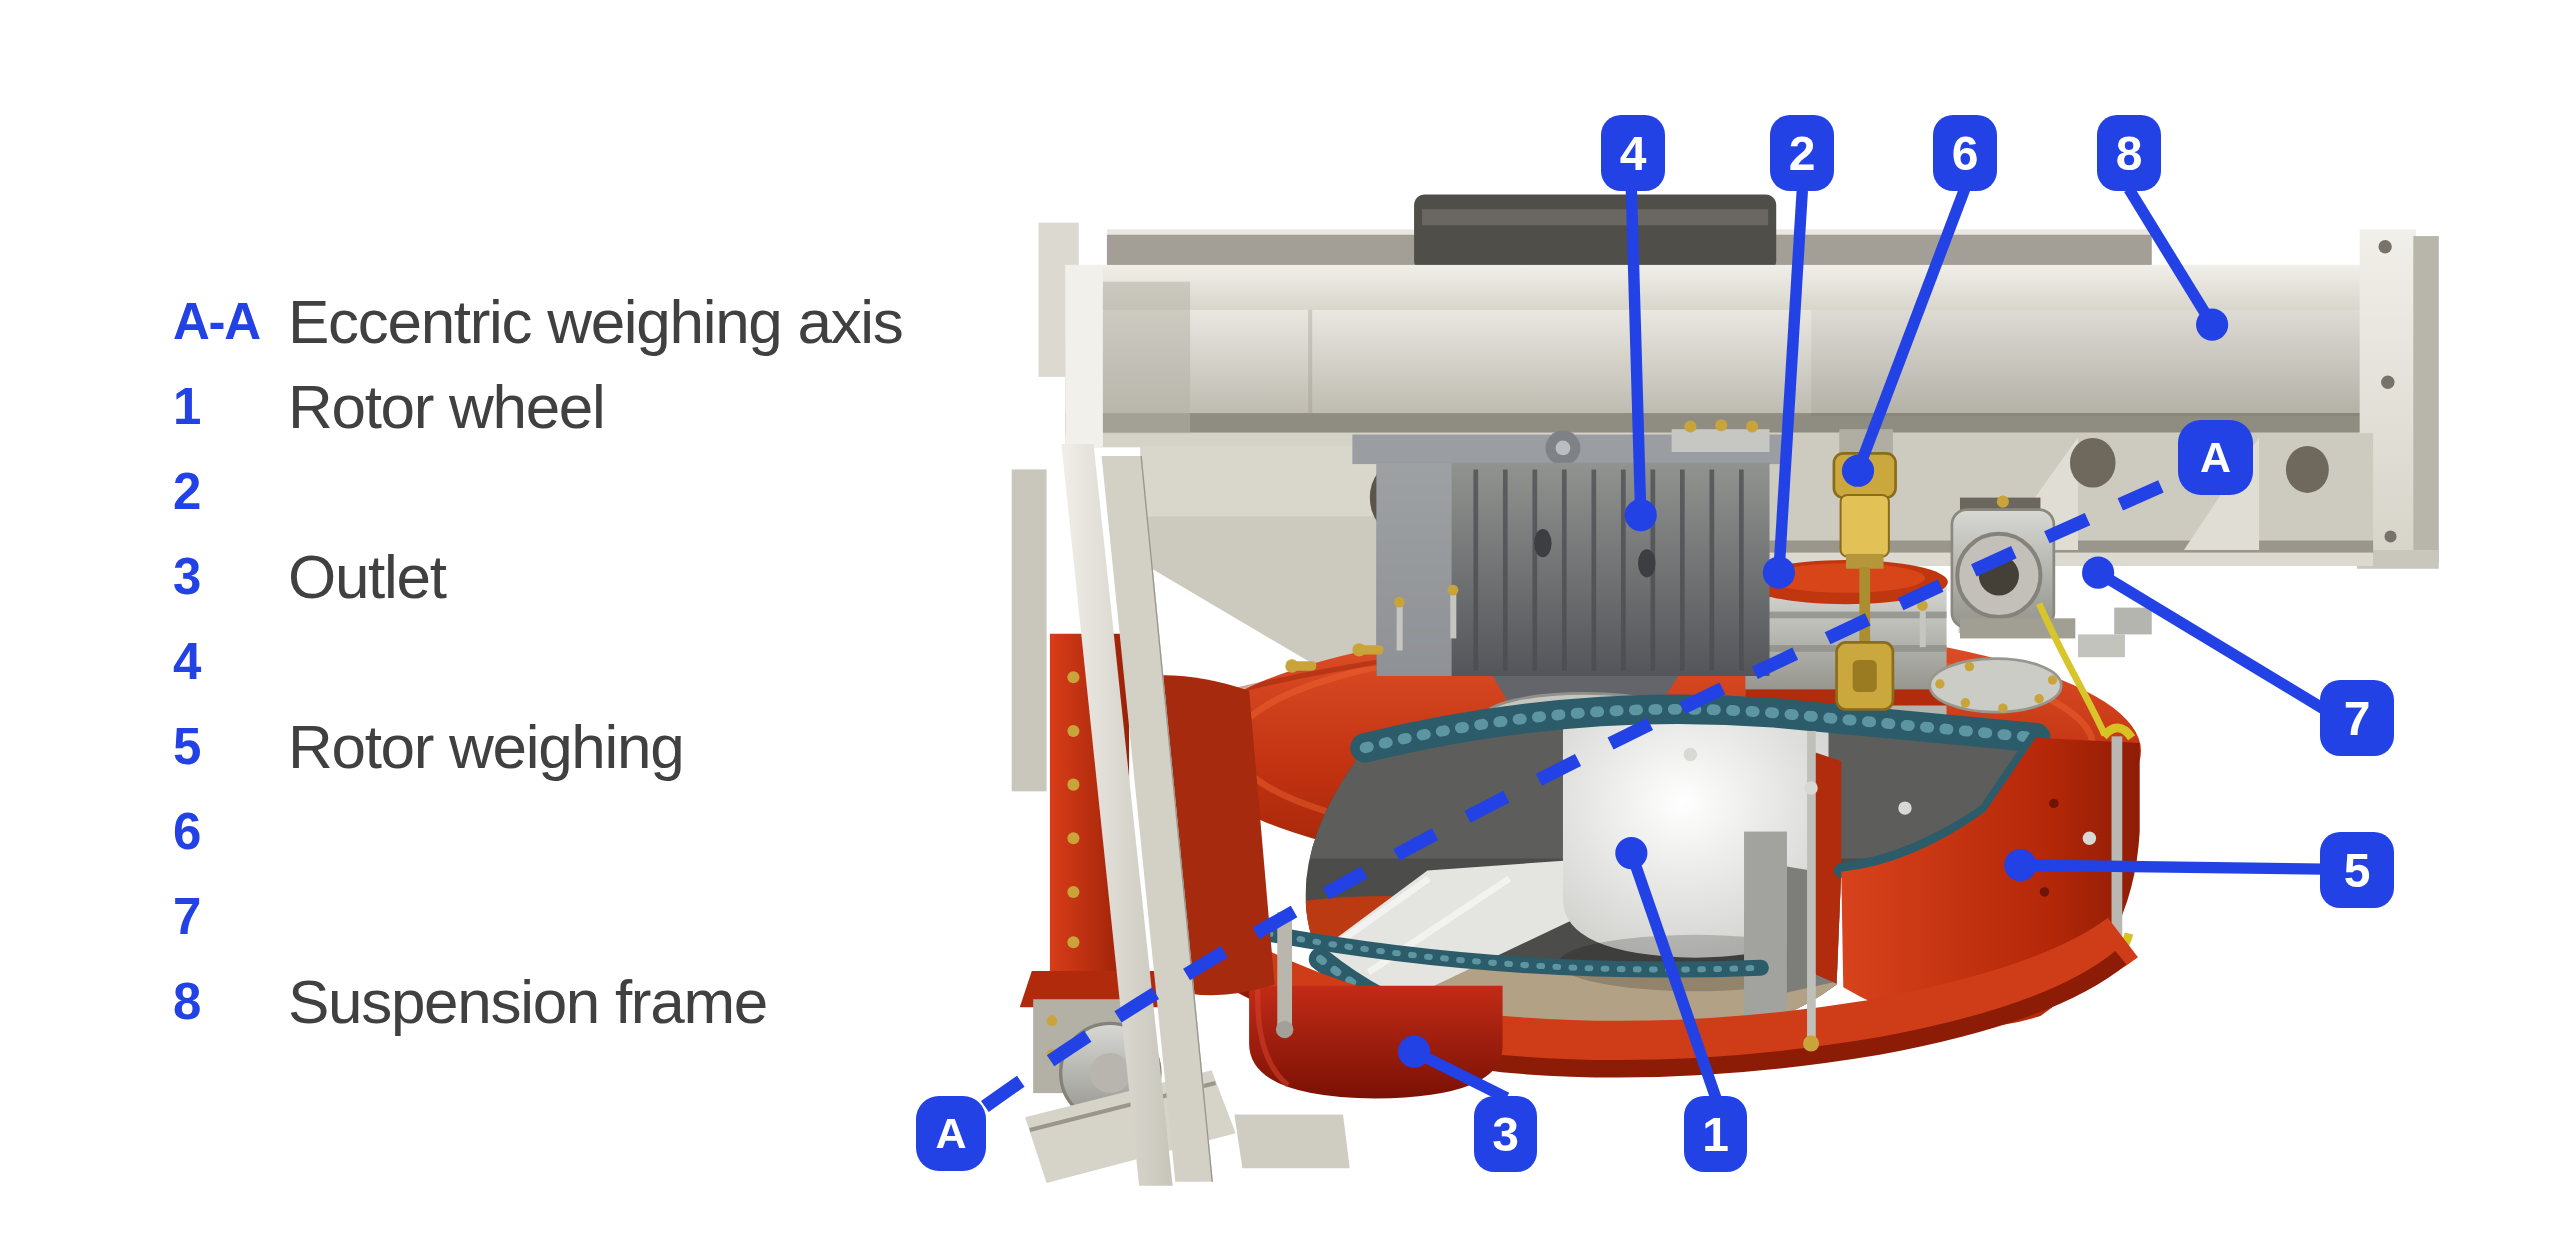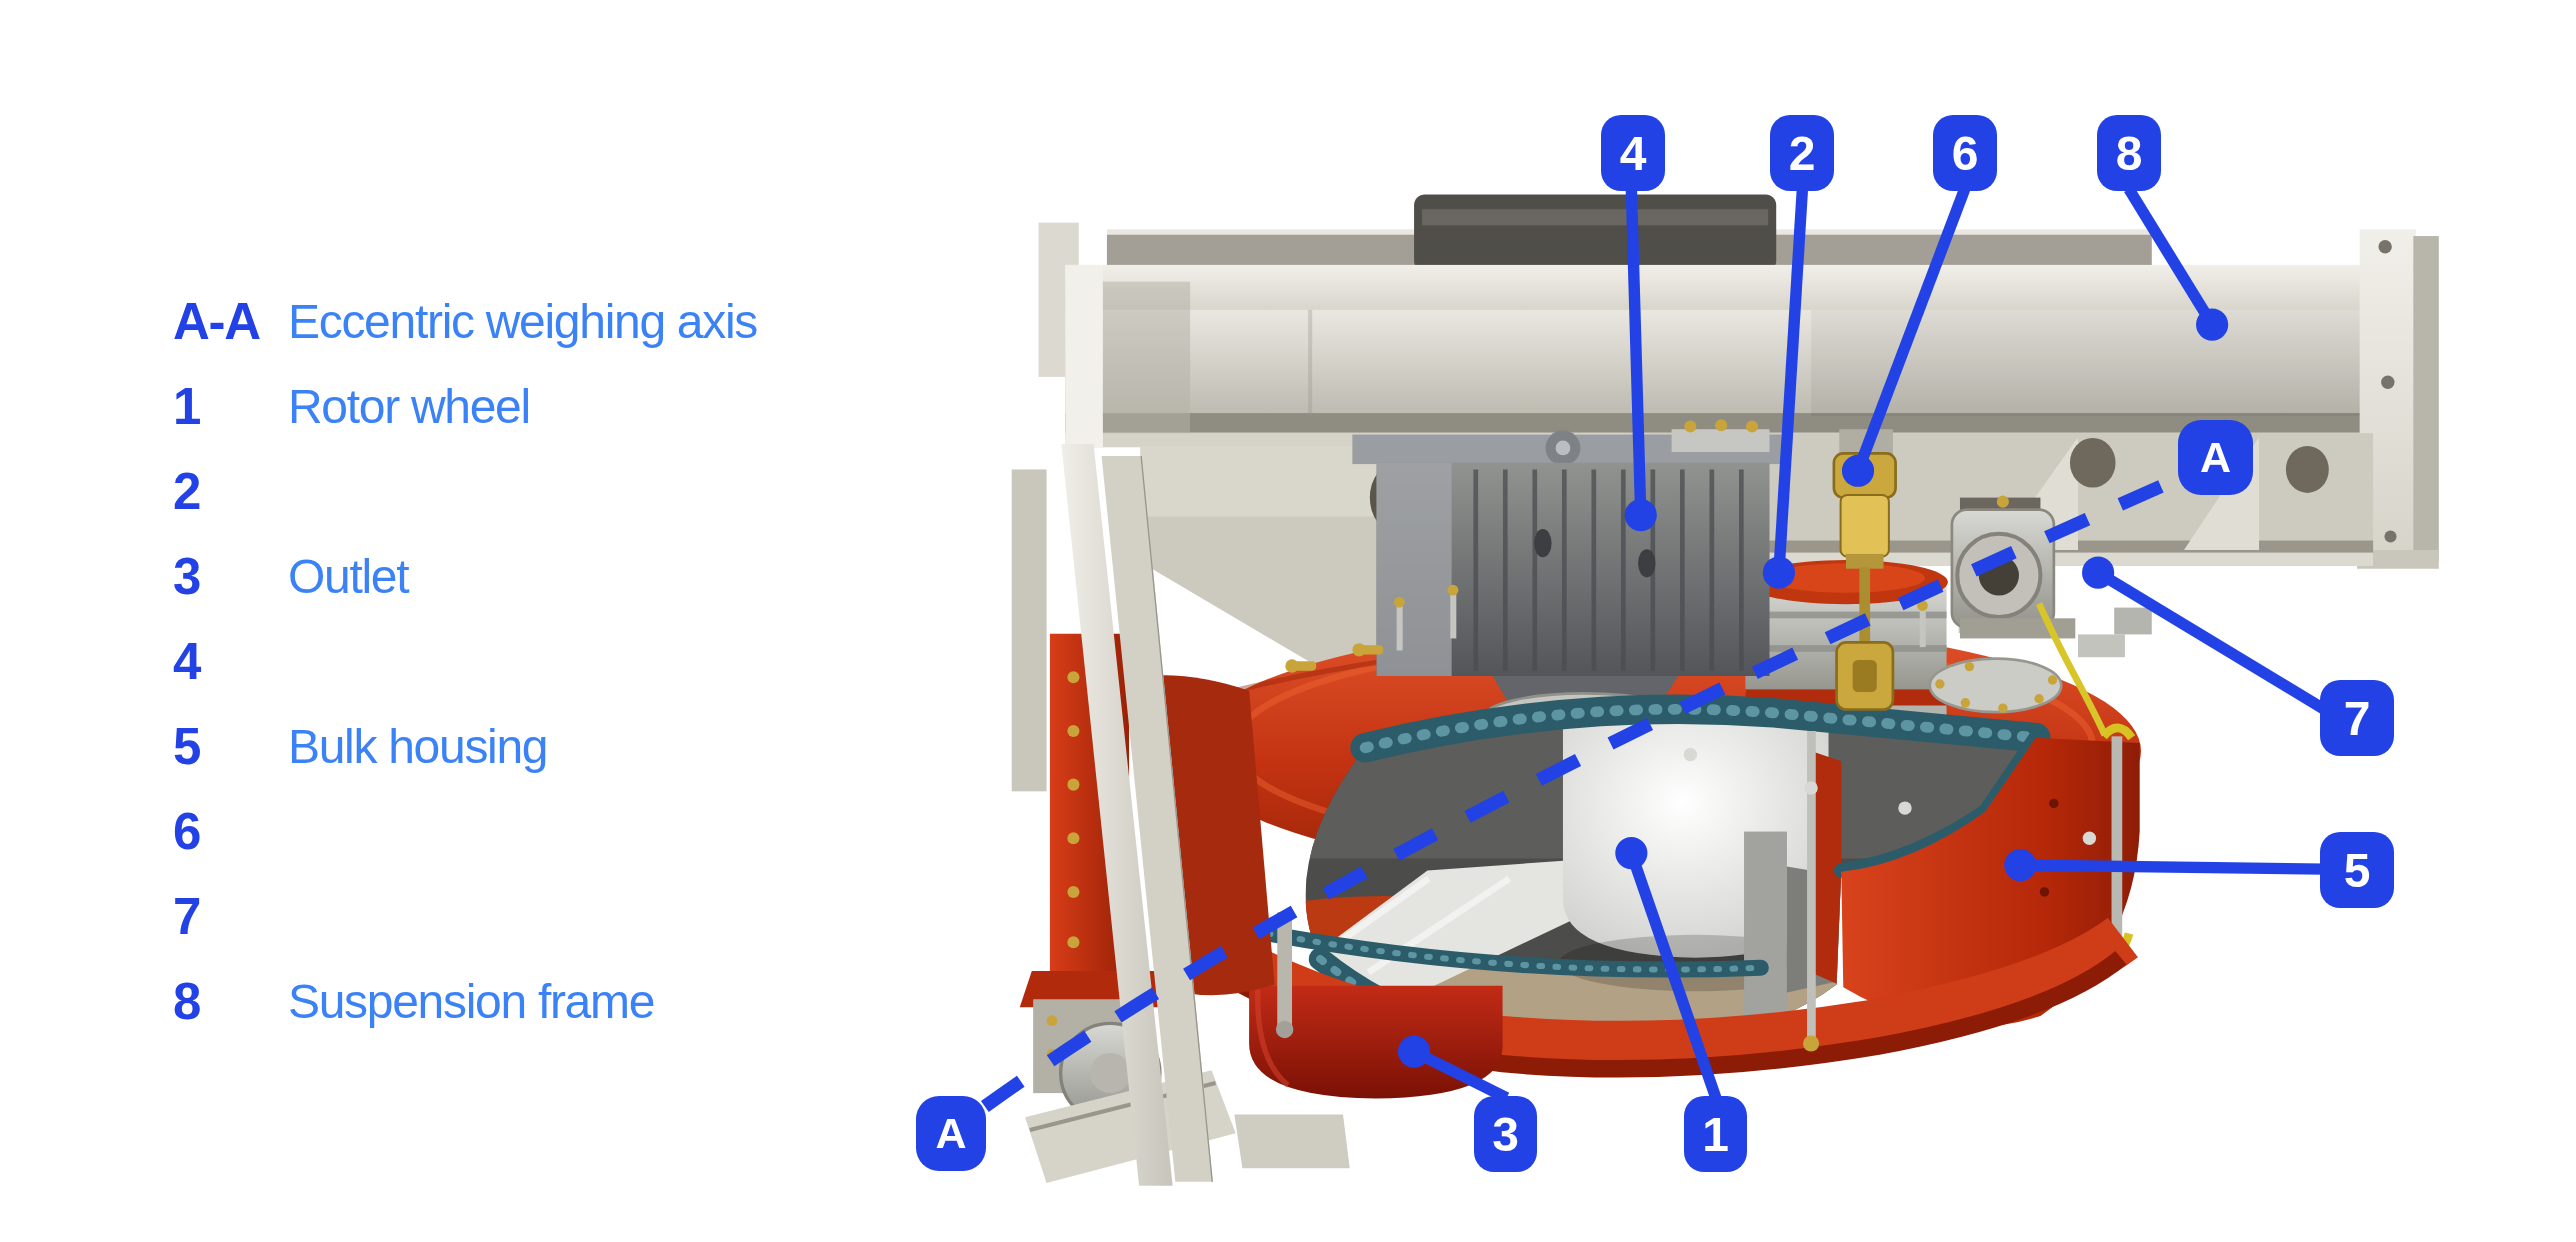--- a/index.html
+++ b/index.html
@@ -4,21 +4,21 @@
 <style>
   html,body{margin:0;padding:0;background:#ffffff;}
   .stage{position:relative;width:2576px;height:1242px;background:#ffffff;overflow:hidden;
          font-family:"Liberation Sans",sans-serif;}
   svg.scene{position:absolute;left:0;top:0;width:2576px;height:1242px;}
   
   .legend{position:absolute;left:125px;top:279px;}
   .legend-row{display:flex;height:85px;line-height:85px;white-space:nowrap;margin-left:48px;}
   .legend-key{display:inline-block;width:115px;font-weight:700;font-size:51px;color:#2342e6;
               letter-spacing:-1.3px;}
-  .legend-label{display:inline-block;font-weight:400;font-size:48px;color:#3b82f6;letter-spacing:-1.3px;}
+  .legend-label{display:inline-block;font-weight:400;font-size:62px;color:#404040;letter-spacing:-1.3px;}
   
   .badge{position:absolute;background:#2342e6;color:#ffffff;display:flex;align-items:center;
          justify-content:center;font-weight:700;font-size:48px;border-radius:20px;}
   .badge.letter{border-radius:23px;font-size:43px;}
 </style>
 </head>
 <body>
 
 <div class="stage">
 
@@ -345,21 +345,21 @@
     </div>
     <div class="legend-row">
       <span class="legend-key">3</span>
       <span class="legend-label">Outlet</span>
     </div>
     <div class="legend-row">
       <span class="legend-key">4</span>
     </div>
     <div class="legend-row">
       <span class="legend-key">5</span>
-      <span class="legend-label">Bulk housing</span>
+      <span class="legend-label">Rotor weighing</span>
     </div>
     <div class="legend-row">
       <span class="legend-key">6</span>
     </div>
     <div class="legend-row">
       <span class="legend-key">7</span>
     </div>
     <div class="legend-row">
       <span class="legend-key">8</span>
       <span class="legend-label">Suspension frame</span>

